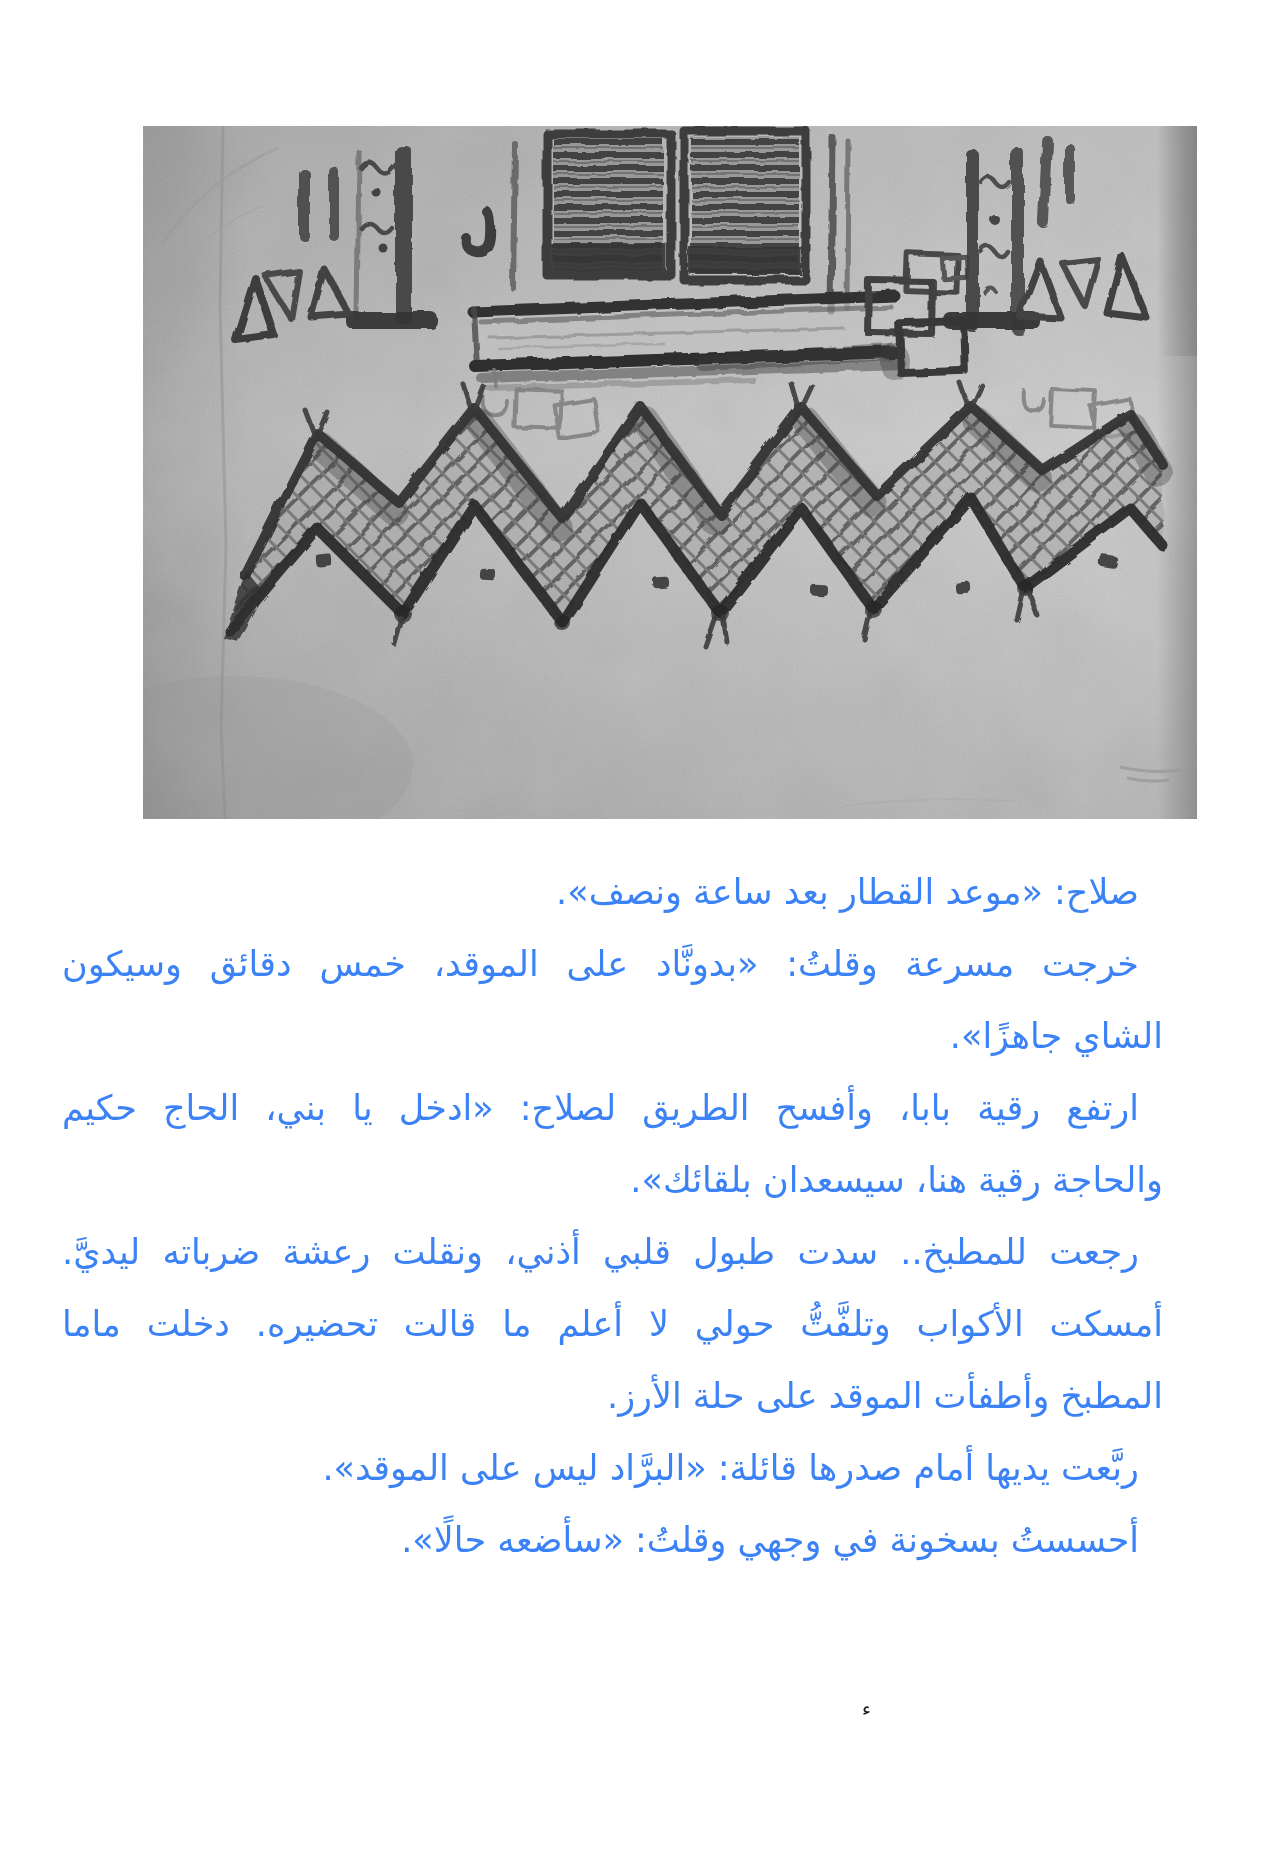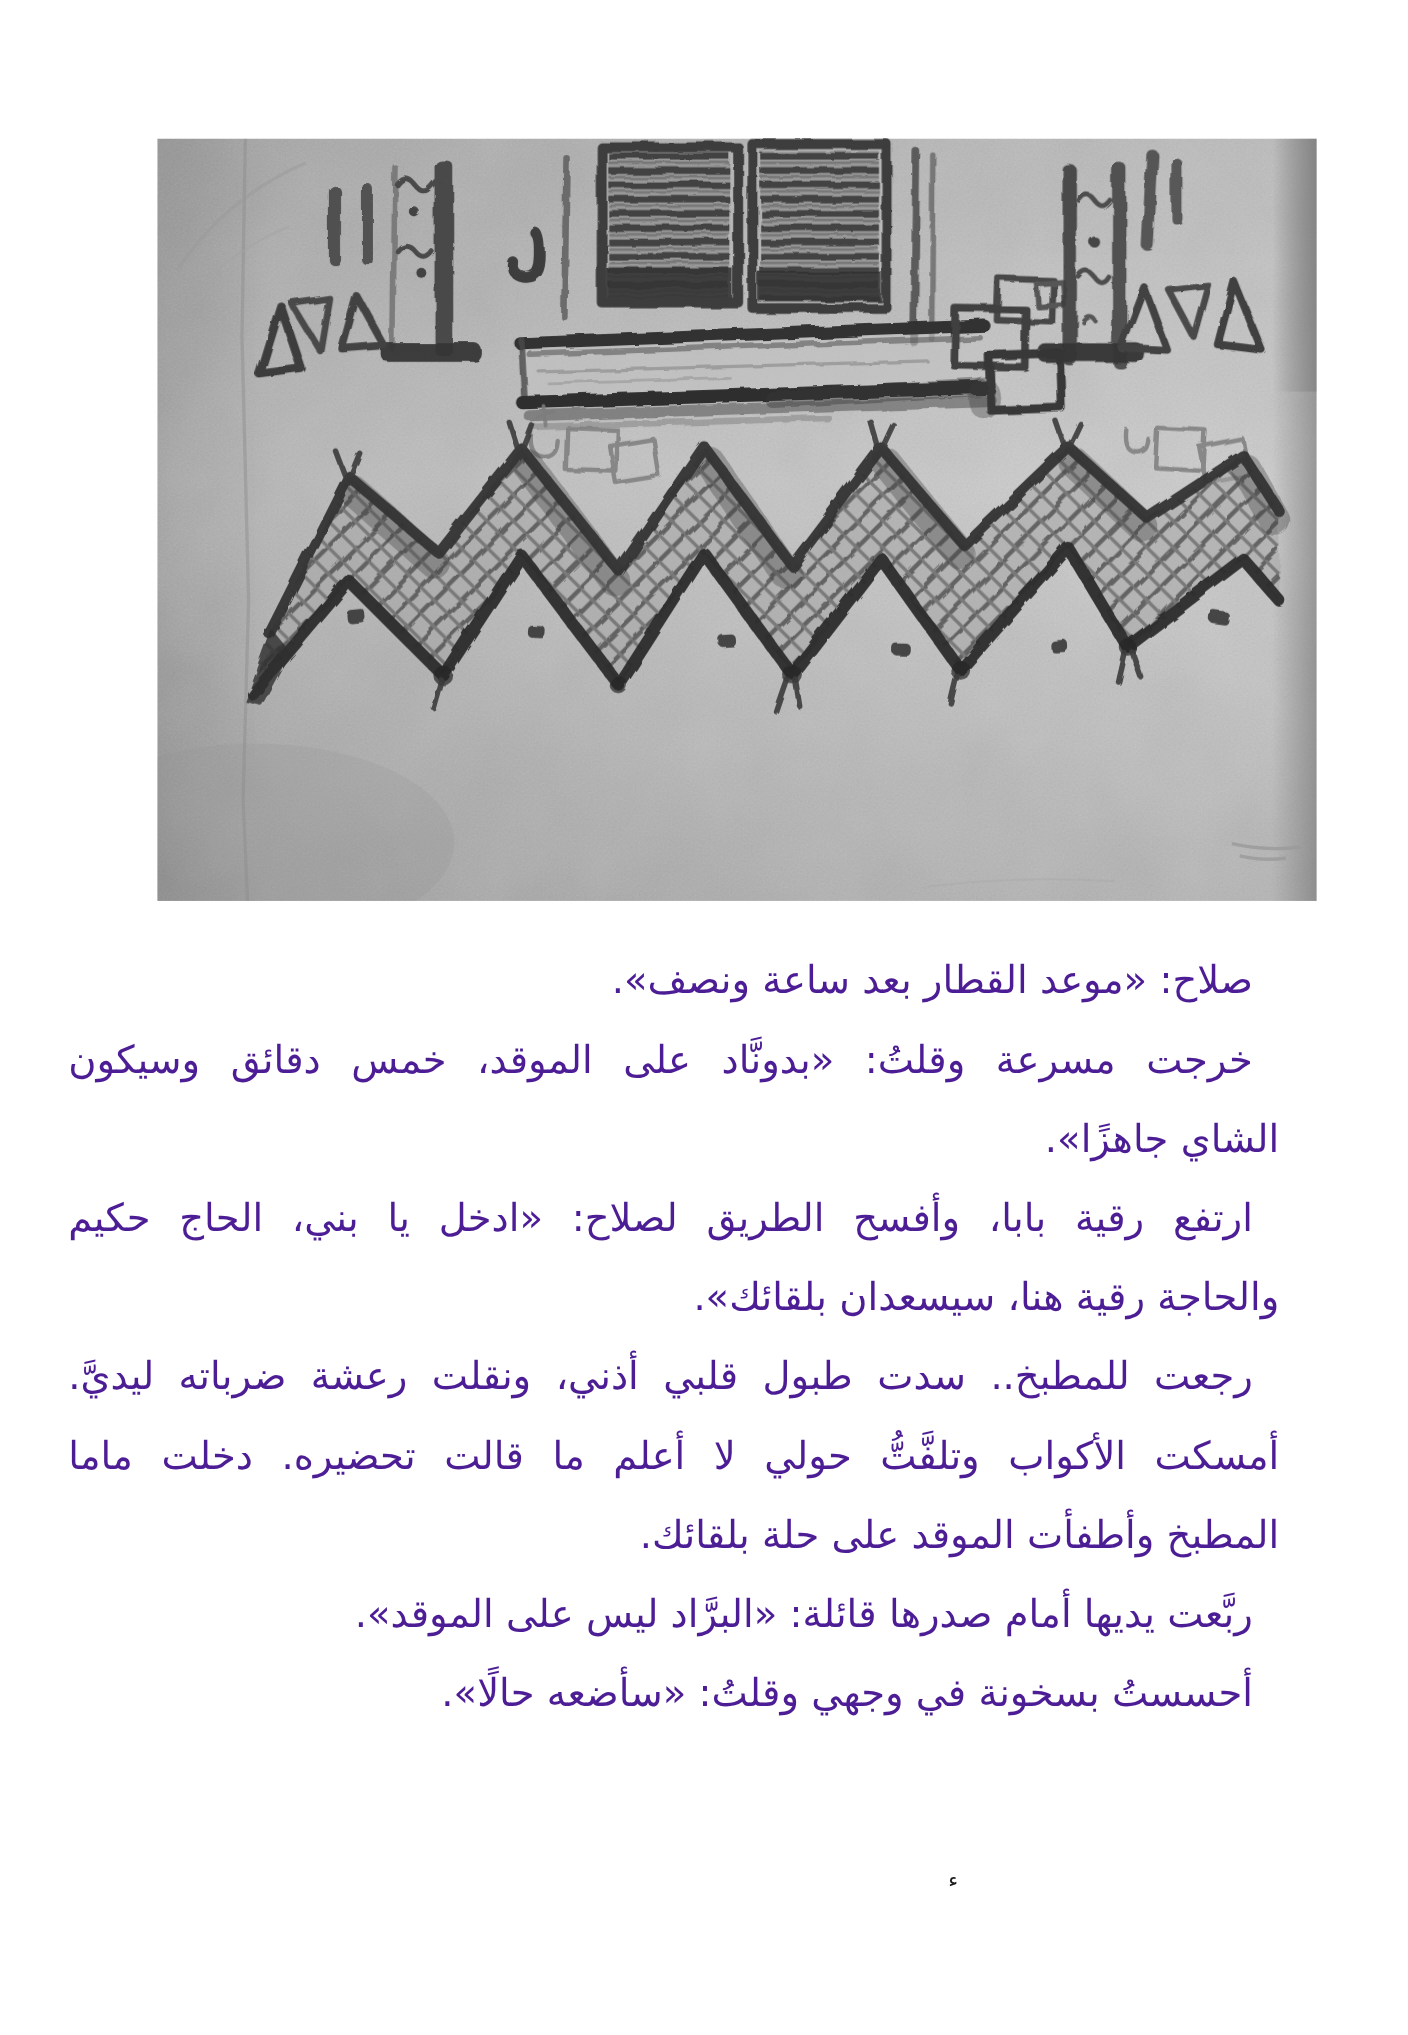--- a/index.html
+++ b/index.html
@@ -1,21 +1,21 @@
 <!DOCTYPE html>
 <html lang="ar"><head>
 <meta charset="utf-8">
 <style>
   html,body{margin:0;padding:0;width:1280px;height:1850px;background:#ffffff;overflow:hidden;}
   body{position:relative;font-family:"DejaVu Sans",sans-serif;}
   .artwork{position:absolute;left:103px;top:110px;width:1054px;height:693px;}
   .artwork svg{display:block;}
   .text-block{
     position:absolute;left:62px;top:856px;width:1101px;
-    direction:rtl;color:#4c1d95;font-size:35px;
+    direction:rtl;color:#3b82f6;font-size:35px;
     font-family:"DejaVu Sans",sans-serif;
   }
   .para{margin:0;}
   .para.gap{margin-top:40px;}
   .line{height:72px;line-height:72px;text-align:justify;text-align-last:justify;overflow:hidden;}
   .line.last{text-align-last:right;}
   .para .line:first-child{padding-right:24px;}
   .stray-mark{
     position:absolute;left:862px;top:1698px;font-size:19px;color:#1c1c1c;
     font-family:"DejaVu Sans",sans-serif;
@@ -235,21 +235,21 @@
       <div class="line">خرجت مسرعة وقلتُ: «بدونَّاد على الموقد، خمس دقائق وسيكون</div>
       <div class="line last">الشاي جاهزًا».</div>
     </div>
     <div class="para">
       <div class="line">ارتفع رقية بابا، وأفسح الطريق لصلاح: «ادخل يا بني، الحاج حكيم</div>
       <div class="line last">والحاجة رقية هنا، سيسعدان بلقائك».</div>
     </div>
     <div class="para">
       <div class="line">رجعت للمطبخ.. سدت طبول قلبي أذني، ونقلت رعشة ضرباته ليديَّ.</div>
       <div class="line">أمسكت الأكواب وتلفَّتُّ حولي لا أعلم ما قالت تحضيره. دخلت ماما</div>
-      <div class="line last">المطبخ وأطفأت الموقد على حلة بلقائك.</div>
+      <div class="line last">المطبخ وأطفأت الموقد على حلة الأرز.</div>
     </div>
     <div class="para">
       <div class="line last">ربَّعت يديها أمام صدرها قائلة: «البرَّاد ليس على الموقد».</div>
     </div>
     <div class="para">
       <div class="line last">أحسستُ بسخونة في وجهي وقلتُ: «سأضعه حالًا».</div>
     </div>
   </div>
 
 <span class="stray-mark">ء</span>

